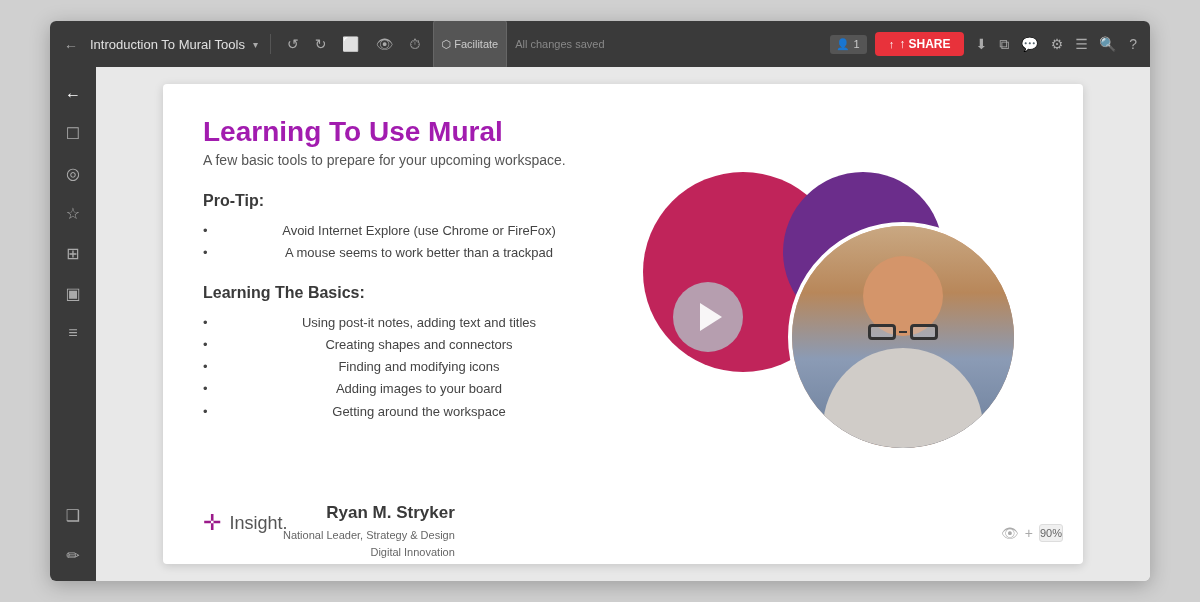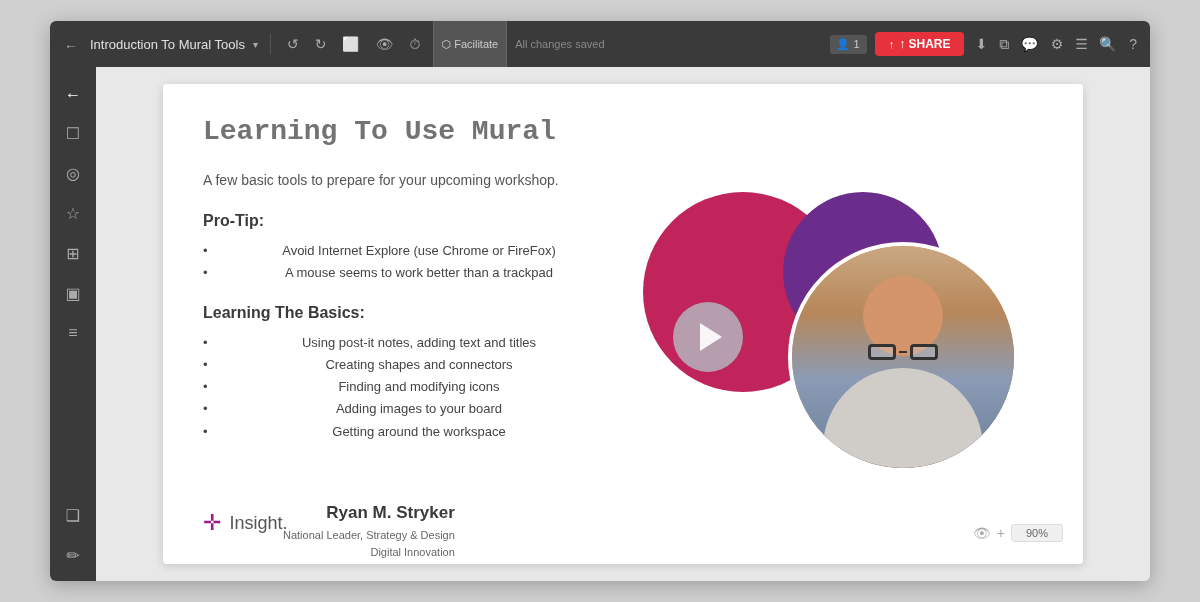--- a/index.html
+++ b/index.html
@@ -184,25 +184,24 @@
       width: 920px;
       height: 480px;
       border-radius: 4px;
       box-shadow: 0 2px 10px rgba(0,0,0,0.15);
       position: relative;
       overflow: hidden;
       padding: 32px 40px;
     }
 
     .mural-title {
-      color: #737373;
+      color: #a21caf;
       font-size: 28px;
       font-weight: 700;
-      margin-bottom: 25px;
-      font-family: Liberation Mono, monospace;
+      margin-bottom: 4px;
     }
 
     .mural-subtitle {
       color: #555;
       font-size: 14px;
       margin-bottom: 24px;
     }
 
     .content-columns {
       display: flex;
@@ -397,21 +396,21 @@
     .profile-action-icon {
       color: #aaa;
       font-size: 14px;
       cursor: pointer;
     }
 
     .zoom-indicator {
       background: #f0f0f0;
       border: 1px solid #ddd;
       border-radius: 3px;
-      padding: 2px 14px;
+      padding: 2px 0;
       font-size: 11px;
       color: #666;
     }
 
     
     .insight-logo {
       position: absolute;
       bottom: 28px;
       left: 40px;
       display: flex;
@@ -480,21 +479,21 @@
       <div class="sidebar-icon">≡</div>
       <div class="sidebar-spacer"></div>
       <div class="sidebar-icon">❑</div>
       <div class="sidebar-icon">✏</div>
     </div>
 
     <div class="canvas-area">
       <div class="mural-card">
 
         <h1 class="mural-title">Learning To Use Mural</h1>
-        <p class="mural-subtitle">A few basic tools to prepare for your upcoming workshop.</p>
+        <p class="mural-subtitle">A few basic tools to prepare for your upcoming workspace.</p>
 
         <div class="content-columns">
           <div class="content-left">
             <p class="section-title">Pro-Tip:</p>
             <ul class="bullet-list">
               <li>Avoid Internet Explore (use Chrome or FireFox)</li>
               <li>A mouse seems to work better than a trackpad</li>
             </ul>
 
             <p class="section-title">Learning The Basics:</p>

